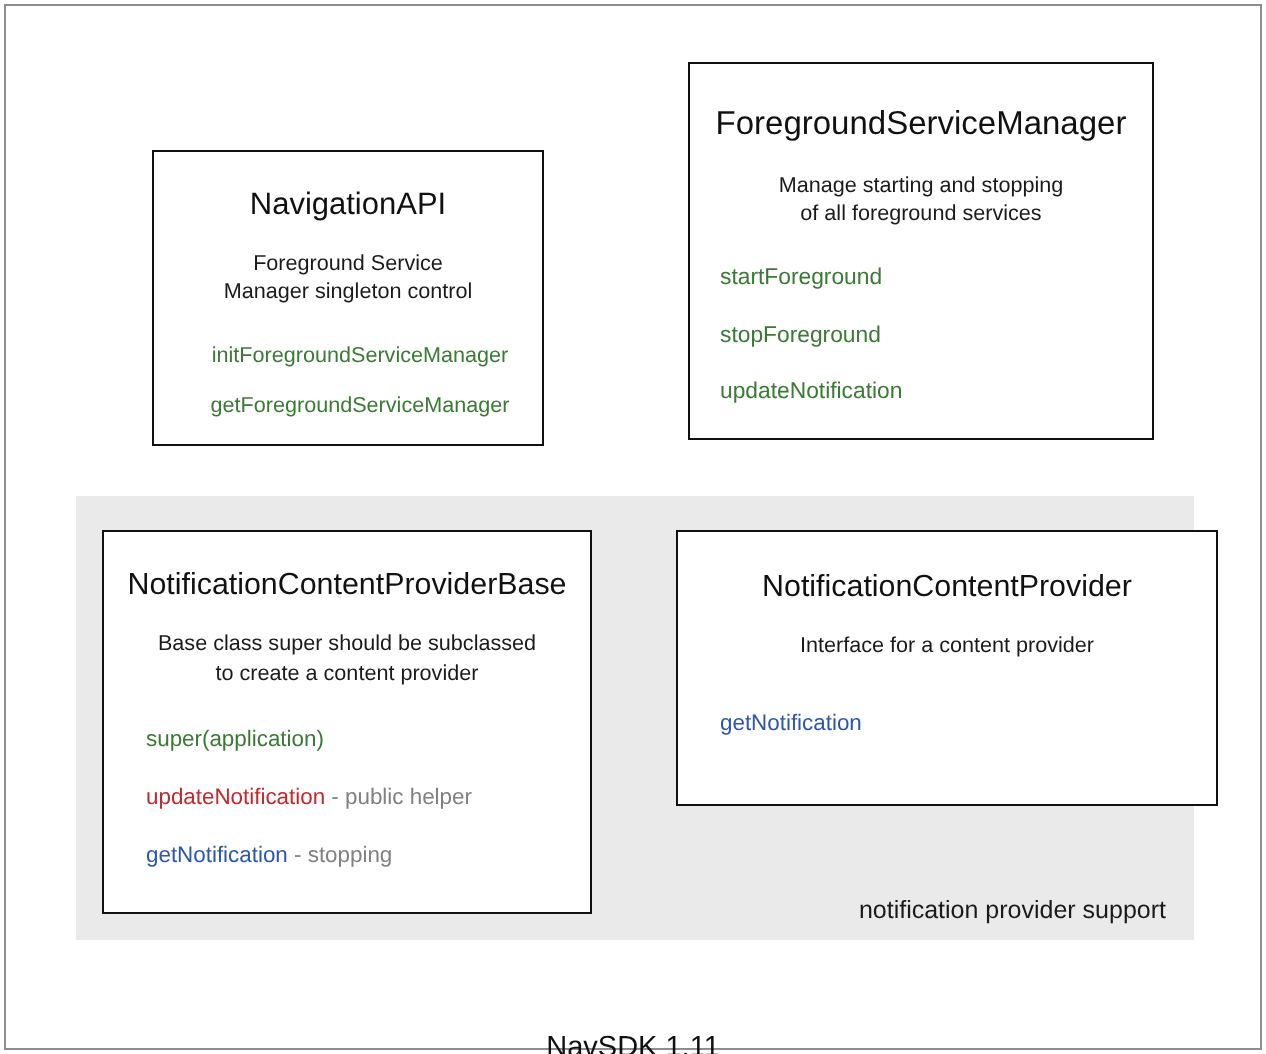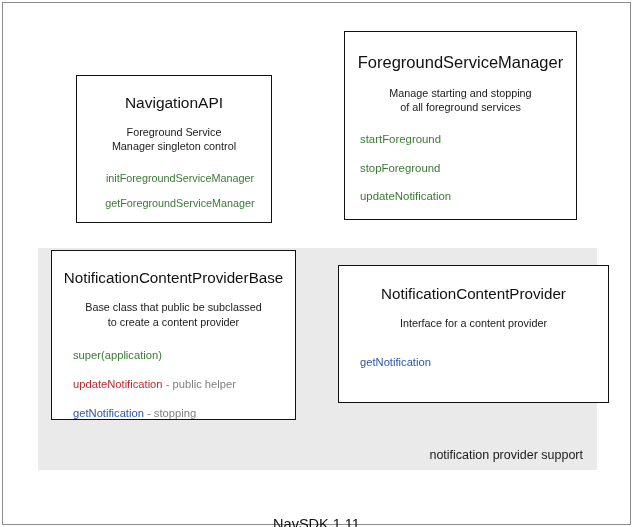--- a/index.html
+++ b/index.html
@@ -136,23 +136,23 @@
     margin-top: 20px;
     padding-left: 15px;
   }
   #box-foreground-service-manager .method-row {
     font-size: 11.4px;
     margin-bottom: 17px;
   }
 
   #box-notification-content-provider-base {
     left: 51px;
-    top: 250px;
+    top: 265px;
     width: 245px;
-    height: 170px;
+    height: 192px;
   }
   #box-notification-content-provider-base .box-title {
     margin-top: 18px;
     font-size: 15.2px;
   }
   #box-notification-content-provider-base .box-desc {
     margin-top: 14px;
     font-size: 10.8px;
   }
   #box-notification-content-provider-base .methods {
@@ -234,21 +234,21 @@
         <span class="method-name" style="color: rgb(58, 122, 52);">stopForeground</span><span class="method-note" style="color: rgb(128, 128, 128);"></span>
       </div>
       <div class="method-row">
         <span class="method-name" style="color: rgb(58, 122, 52);">updateNotification</span><span class="method-note" style="color: rgb(128, 128, 128);"></span>
       </div>
     </div>
   </div>
 
   <div class="class-box" id="box-notification-content-provider-base" style="border-color: rgb(17, 17, 17);">
     <div class="box-title">NotificationContentProviderBase</div>
-    <div class="box-desc">Base class that public be subclassed
+    <div class="box-desc">Base class super should be subclassed
 to create a content provider</div>
     <div class="methods">
       <div class="method-row">
         <span class="method-name" style="color: rgb(58, 122, 52);">super(application)</span><span class="method-note" style="color: rgb(128, 128, 128);"></span>
       </div>
       <div class="method-row">
         <span class="method-name" style="color: rgb(192, 40, 45);">updateNotification</span><span class="method-note" style="color: rgb(128, 128, 128);"> - public helper</span>
       </div>
       <div class="method-row">
         <span class="method-name" style="color: rgb(44, 87, 168);">getNotification</span><span class="method-note" style="color: rgb(128, 128, 128);"> - stopping</span>

